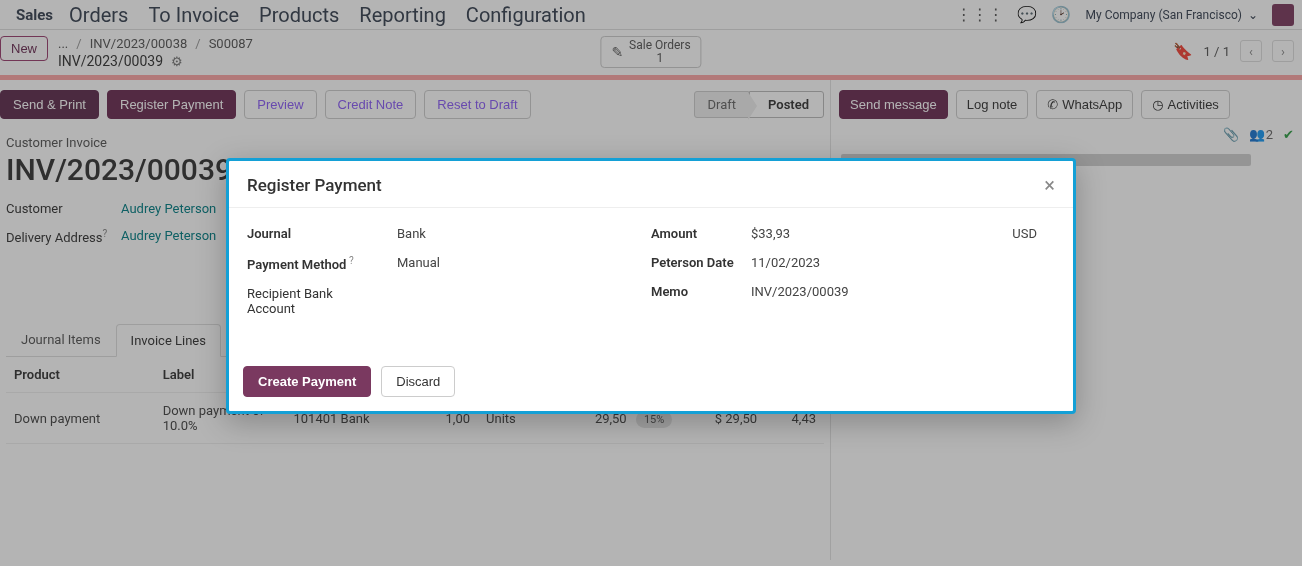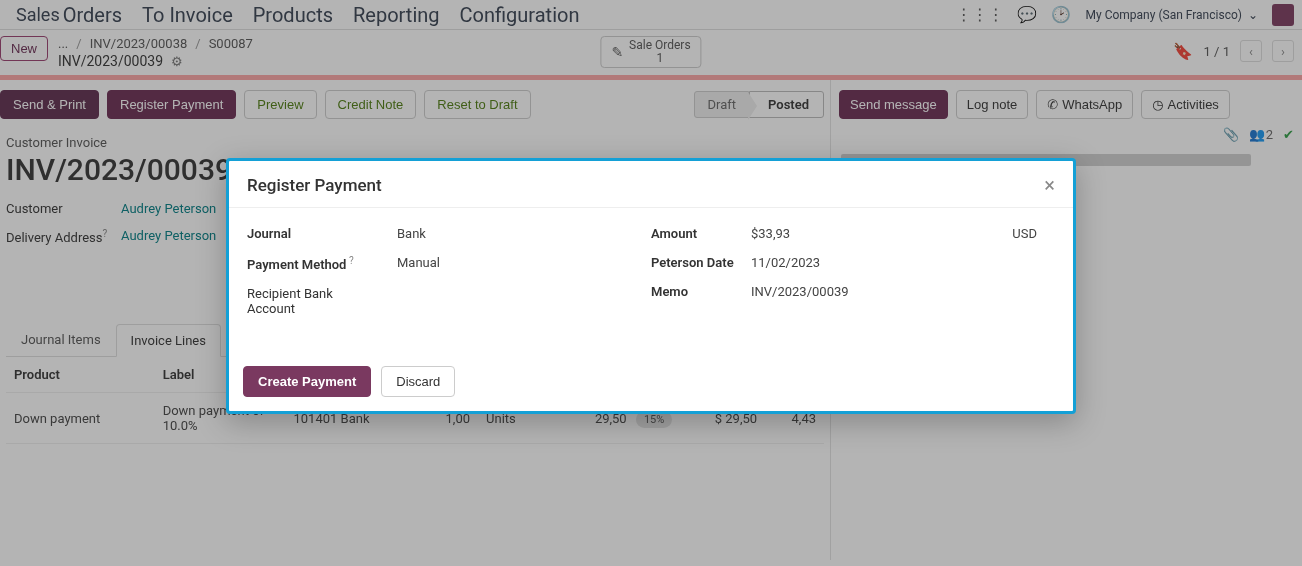--- a/index.html
+++ b/index.html
@@ -16,25 +16,25 @@
   
   .topnav {
     display: flex;
     align-items: center;
     height: 30px;
     padding: 0 8px;
     background: #fff;
     border-bottom: 1px solid #ddd;
   }
   .topnav .brand {
-    font-weight: 400;
+    font-weight: 700;
     color: #374151;
     margin-left: 8px;
-    margin-right: 3px;
-    font-size: 18px;
+    margin-right: 16px;
+    font-size: 15px;
   }
   .topnav .navitem {
     color: #374151;
     margin-right: 20px;
     font-size: 20px;
     cursor: pointer;
   }
   .topnav .right {
     margin-left: auto;
     display: flex;
@@ -79,21 +79,21 @@
   .pager { position:absolute; right:8px; display:flex; align-items:center; gap:10px; top:10px;}
   .pager .bookmark { font-size:16px; color:#7a3a5e; cursor:pointer; }
   .pager .count { font-size:13px; color:#555;}
   .pager .arrow { width:22px; height:22px; border:1px solid #ddd; border-radius:3px; display:flex; align-items:center; justify-content:center; color:#888; cursor:pointer;}
   
   .main { display:flex; height: calc(100% - 30px - 56px); }
   .leftpane { width: 830px; padding-right:0; position:relative; }
   .rightpane { flex:1; border-left:1px solid #e2e2e2; background:#fff; padding-left:0; position:relative; }
   
   .toolbar { display:flex; align-items:center; gap:8px; padding:10px 6px 10px 0; }
-  .btn { border:1px solid #ccc; background:#fff; color:#4d7c0f; padding:6px 12px; border-radius:4px; font-size:13px; cursor:pointer; }
+  .btn { border:1px solid #ccc; background:#fff; color:#8b5cf6; padding:6px 12px; border-radius:4px; font-size:13px; cursor:pointer; }
   .btn.primary { background:#6a2b52; color:#fff; border-color:#6a2b52; }
   .btn.dark { background:#5f2c4e; color:#fff; border-color:#5f2c4e; }
   .statuschip { margin-left:auto; display:flex; align-items:center; }
   .chip-draft { border:1px solid #ccc; background:#eee; color:#666; padding:5px 12px; font-size:13px; border-radius:3px 0 0 3px; position:relative;}
   .chip-draft::after { content:""; position:absolute; right:-9px; top:0; bottom:0; width:0; border-left:9px solid #eee; border-top:14px solid transparent; border-bottom:14px solid transparent;}
   .chip-posted { border:1px solid #bbb; background:#fff; color:#333; padding:5px 14px 5px 18px; font-size:13px; border-radius:0 3px 3px 0; font-weight:600;}
   
   .formarea { padding:6px 6px 0 6px;}
   .formtitle { font-size:13px; color:#555; margin-bottom:2px;}
   .docnum { font-size:30px; font-weight:500; color:#333; margin-bottom:14px;}

